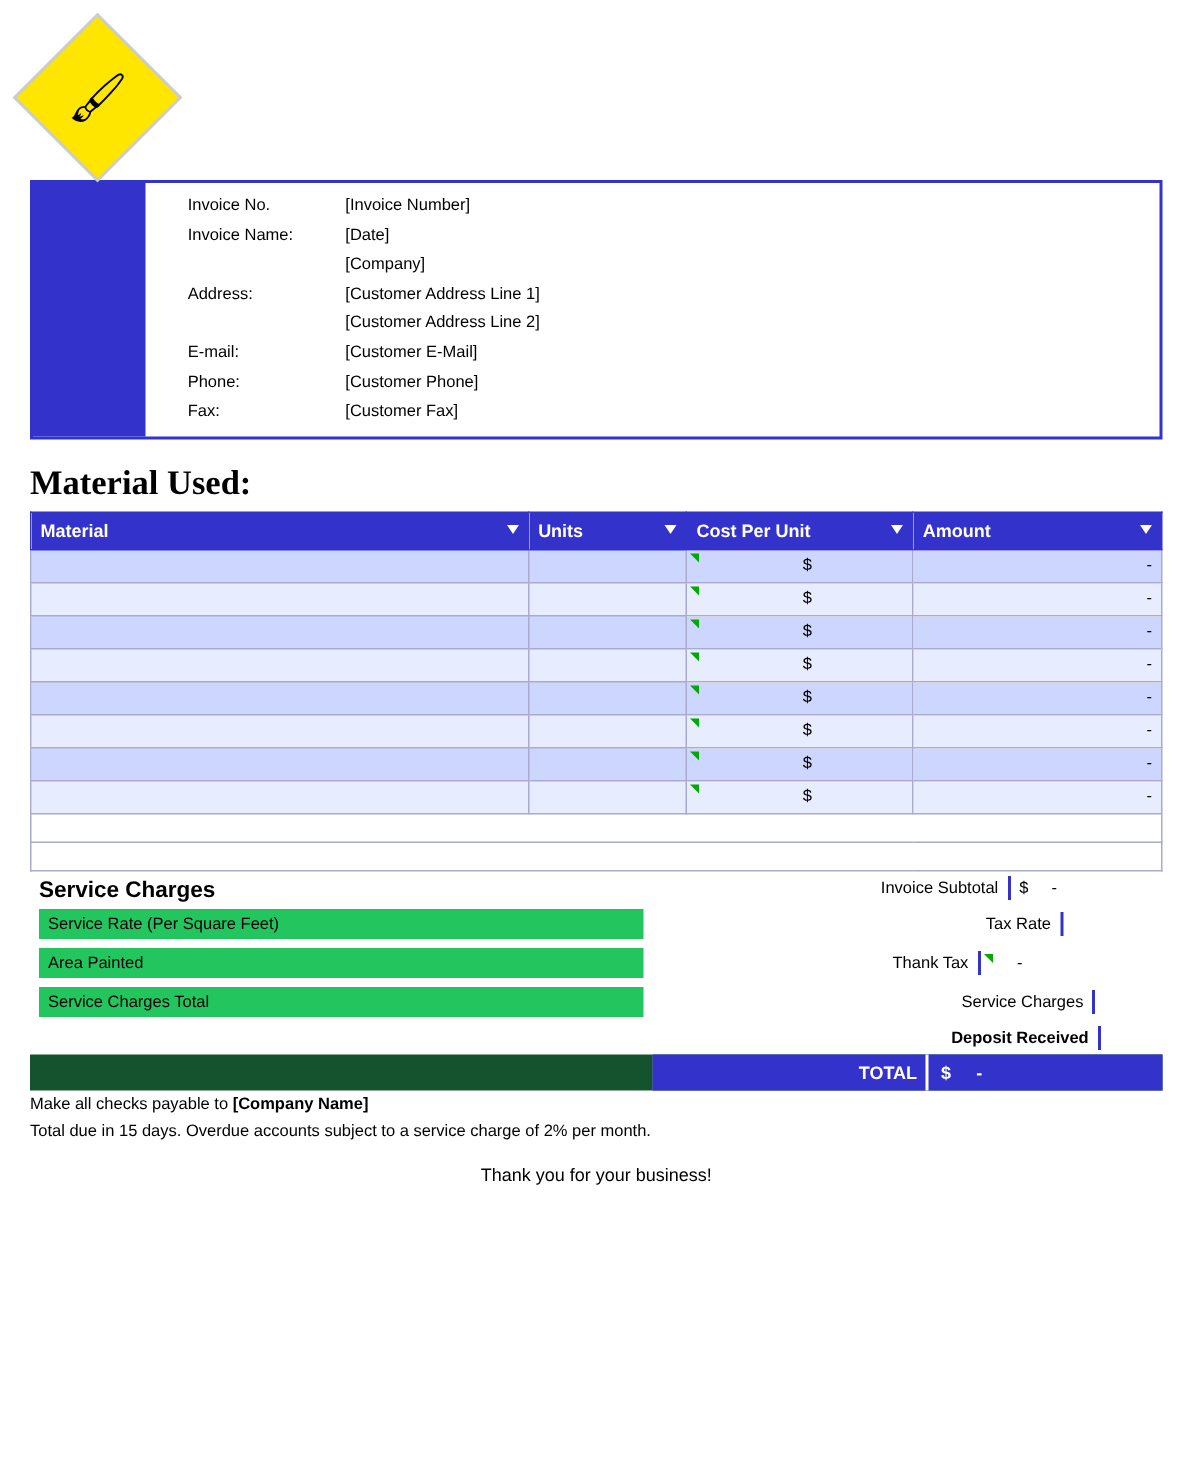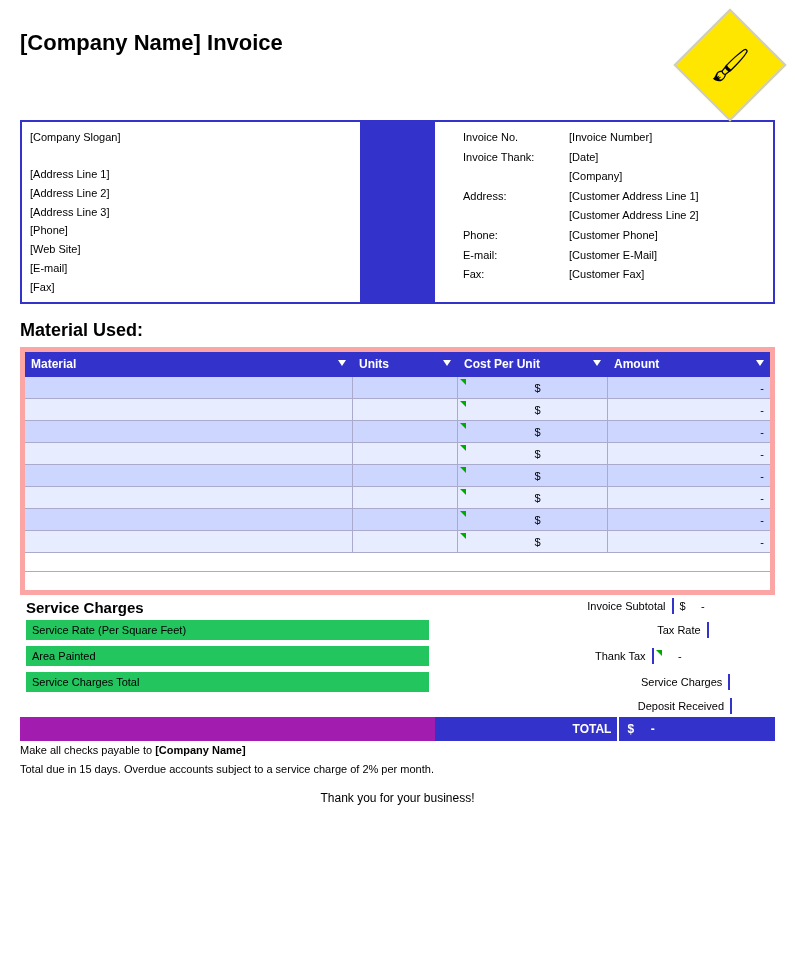--- a/index.html
+++ b/index.html
@@ -85,30 +85,31 @@
     .label-col {
       white-space: nowrap;
       color: #000;
     }
     .value-col {
       color: #000;
     }
 
     
     .section-title {
-      font-size: 18px;
+      font-size: 23px;
       font-weight: bold;
       margin: 16px 0 6px 0;
+      font-family: Liberation Serif, serif;
     }
 
     
     .material-table {
       width: 100%;
       border-collapse: collapse;
-      border: 5px solid #fca5a5;
+      border: 1px solid #fca5a5;
     }
     .material-table th {
       background: #3333CC;
       color: #fff;
       font-weight: bold;
       font-size: 12px;
       padding: 5px 6px;
       text-align: left;
       border: 1px solid #3333CC;
       position: relative;
@@ -185,21 +186,21 @@
     }
     .subtotal-label {
       text-align: right;
     }
     .subtotal-value {
       border-left: 2px solid #3333CC;
       padding-left: 6px;
       position: relative;
     }
     .total-row {
-      background: #a21caf;
+      background: #14532d;
       color: #fff;
       font-weight: bold;
       margin-top: 48px;
     }
     .total-row td {
       padding: 5px 6px;
       font-size: 12px;
     }
 
     
@@ -221,73 +222,59 @@
     .col-amount { width: 22%; text-align: right; }
 
     .outer-border {
       border: 2px solid #3333CC;
     }
   </style>
 </head>
 <body>
 
 <div class="header">
-  <div>
-    <div class="company-title">[Company Name] Invoice</div>
-  </div>
   <div class="logo-container">
     <div class="logo-diamond">
       <span class="logo-inner">🖌</span>
     </div>
   </div>
 </div>
 
 <div class="info-section outer-border">
-  <div class="info-left">
-    <div>[Company Slogan]</div>
-    <br>
-    <div>[Address Line 1]</div>
-    <div>[Address Line 2]</div>
-    <div>[Address Line 3]</div>
-    <div>[Phone]</div>
-    <div>[Web Site]</div>
-    <div>[E-mail]</div>
-    <div>[Fax]</div>
-  </div>
   <div class="info-middle-blue"></div>
   <div class="info-right">
     <table class="info-right-table">
       <tbody>
           <tr>
         <td class="label-col">Invoice No.</td>
         <td class="value-col">[Invoice Number]</td>
       </tr>
       <tr>
-        <td class="label-col">Invoice Thank:</td>
+        <td class="label-col">Invoice Name:</td>
         <td class="value-col">[Date]</td>
       </tr>
       <tr>
         <td class="label-col"></td>
         <td class="value-col">[Company]</td>
       </tr>
       <tr>
         <td class="label-col">Address:</td>
         <td class="value-col">[Customer Address Line 1]</td>
       </tr>
       <tr>
         <td class="label-col"></td>
         <td class="value-col">[Customer Address Line 2]</td>
       </tr>
       <tr>
+        <td class="label-col">E-mail:</td>
+        <td class="value-col">[Customer E-Mail]</td>
+      </tr>
+      <tr>
         <td class="label-col">Phone:</td>
         <td class="value-col">[Customer Phone]</td>
-      </tr>
-      <tr>
-        <td class="label-col">E-mail:</td>
-        <td class="value-col">[Customer E-Mail]</td>
       </tr>
       <tr>
         <td class="label-col">Fax:</td>
         <td class="value-col">[Customer Fax]</td>
       </tr>
     </tbody>
       </table>
   </div>
 </div>
 
@@ -458,21 +445,21 @@
               <tr>
           <td class="subtotal-label">Service Charges</td>
           <td class="subtotal-value"></td>
         </tr>
       </tbody>
           </table>
     </td>
   </tr>
   <tr>
     <td style="width:55%;"></td>
-    <td style="width:45%;">
+    <td style="width:45%;font-weight:bold;">
       <table class="subtotal-table">
         <tbody>
               <tr>
           <td class="subtotal-label">Deposit Received</td>
           <td class="subtotal-value"></td>
         </tr>
       </tbody>
           </table>
     </td>
   </tr>

